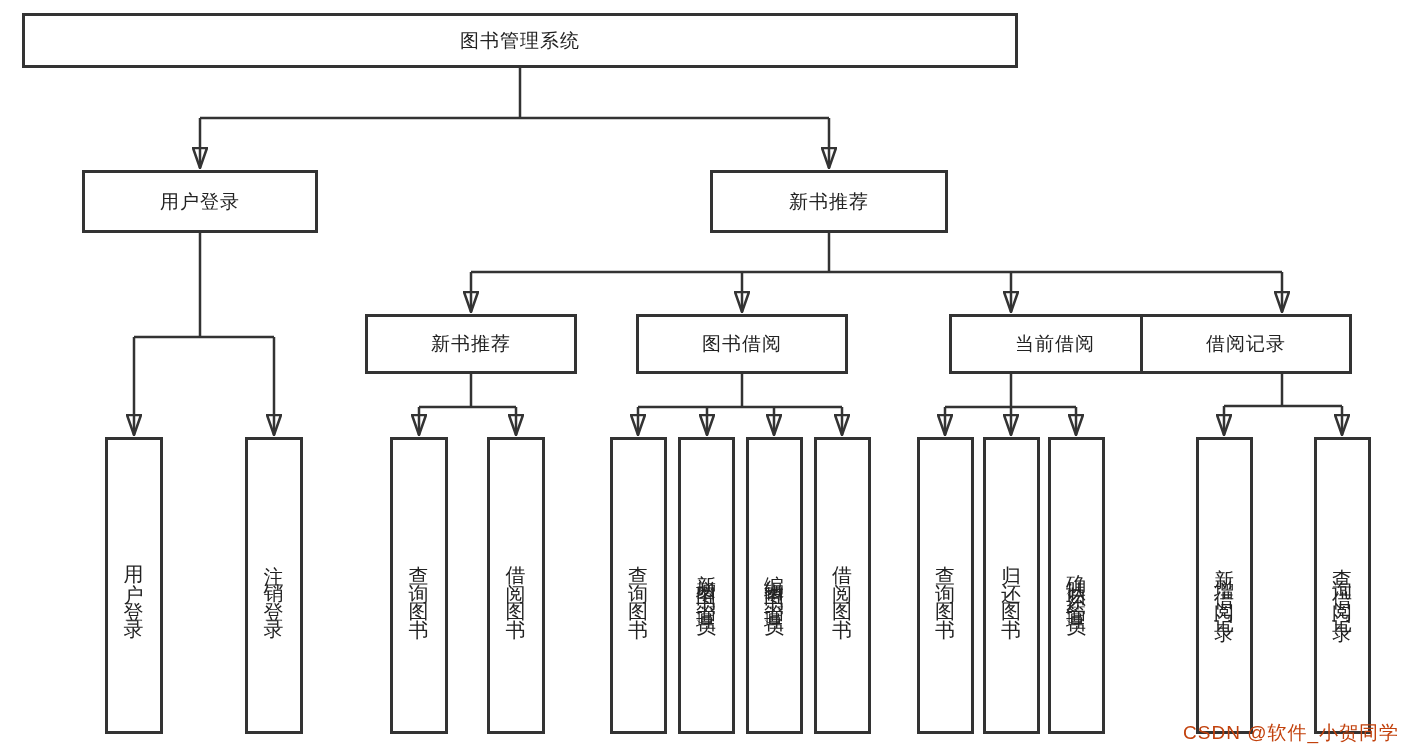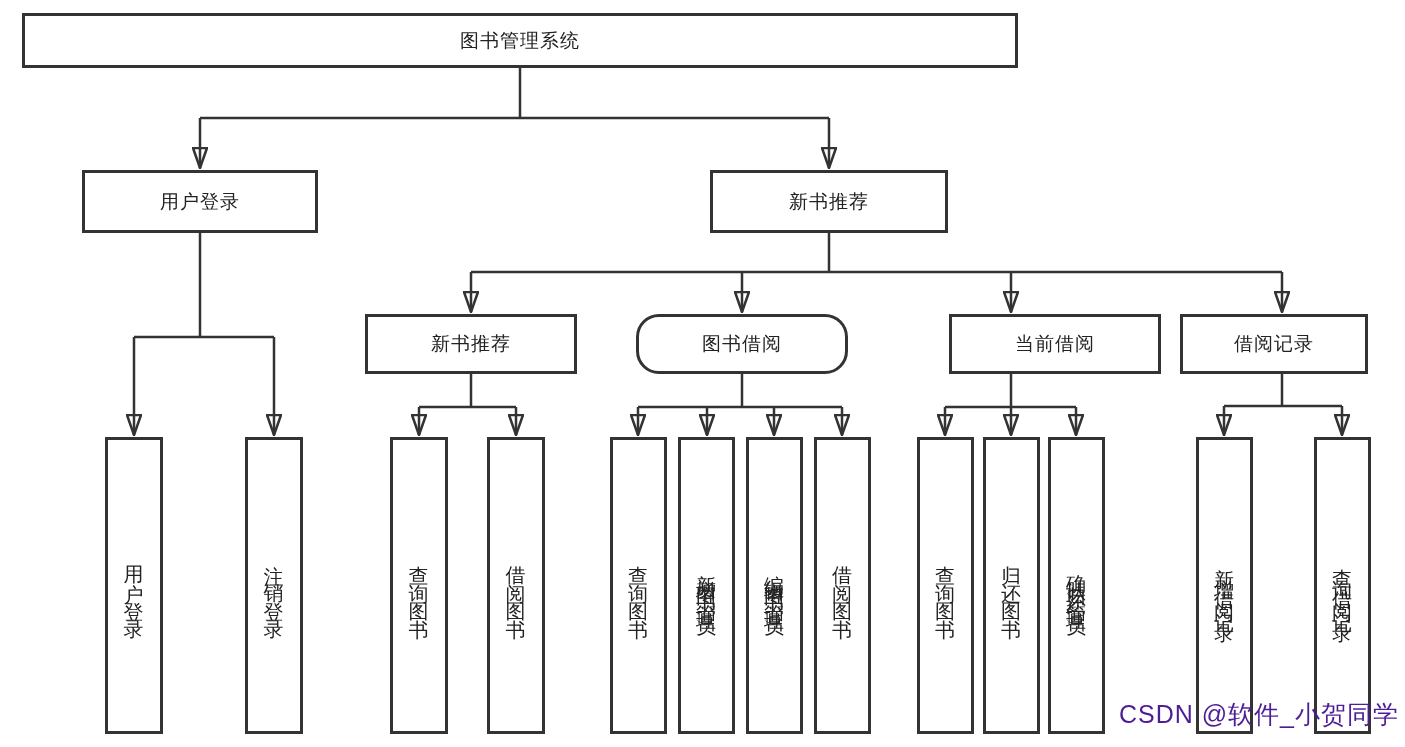--- a/index.html
+++ b/index.html
@@ -14,22 +14,22 @@
     position:absolute; background:#ffffff; border:3px solid #333333;
     display:flex; align-items:center; justify-content:center;
     font-size:19px; letter-spacing:1px; color:#222222; text-align:center;
   }
   .leaf { font-size:20px; }
   .v { writing-mode:vertical-rl; text-orientation:mixed; line-height:1; }
   .gap-lg { letter-spacing:18px; }
   .gap-md { letter-spacing:11px; }
   .gap-sm { letter-spacing:6px; }
   .watermark {
-    position:absolute; right:6px; bottom:16px;
-    font-size:25px; color:#4c1d95; letter-spacing:1px;
+    position:absolute; right:6px; bottom:1px;
+    font-size:19px; color:#c2410c; letter-spacing:1px;
   }
 </style>
 </head>
 <body>
 
 <div class="canvas">
 
   <svg class="connectors" viewBox="0 0 1405 747" xmlns="http://www.w3.org/2000/svg">
     <defs>
       <marker id="arrow" markerUnits="userSpaceOnUse" markerWidth="22" markerHeight="16" viewBox="0 0 22 16" refX="21" refY="8" orient="auto">
@@ -85,27 +85,27 @@
   <div class="box" style="left:82px; top:170px; width:236px; height:63px;">
     <span>用户登录</span>
   </div>
   <div class="box" style="left:710px; top:170px; width:238px; height:63px;">
     <span>新书推荐</span>
   </div>
 
   <div class="box" style="left:365px; top:314px; width:212px; height:60px;">
     <span>新书推荐</span>
   </div>
-  <div class="box" style="left:636px; top:314px; width:212px; height:60px;border-radius:23px;">
+  <div class="box" style="left:636px; top:314px; width:212px; height:60px;">
     <span>图书借阅</span>
   </div>
   <div class="box" style="left:905px; top:314px; width:212px; height:60px;margin-left:44px;">
     <span>当前借阅</span>
   </div>
-  <div class="box" style="left:1180px; top:314px; width:188px; height:60px;justify-content:center;">
+  <div class="box" style="left:1140px; top:314px; width:212px; height:60px;justify-content:center;">
     <span>借阅记录</span>
   </div>
 
   <div class="box leaf" style="left:105px; top:437px; width:58px; height:297px;">
     <span class="v gap-lg">用户登录</span>
   </div>
   <div class="box leaf" style="left:245px; top:437px; width:58px; height:297px;">
     <span class="v gap-lg">注销登录</span>
   </div>
 

